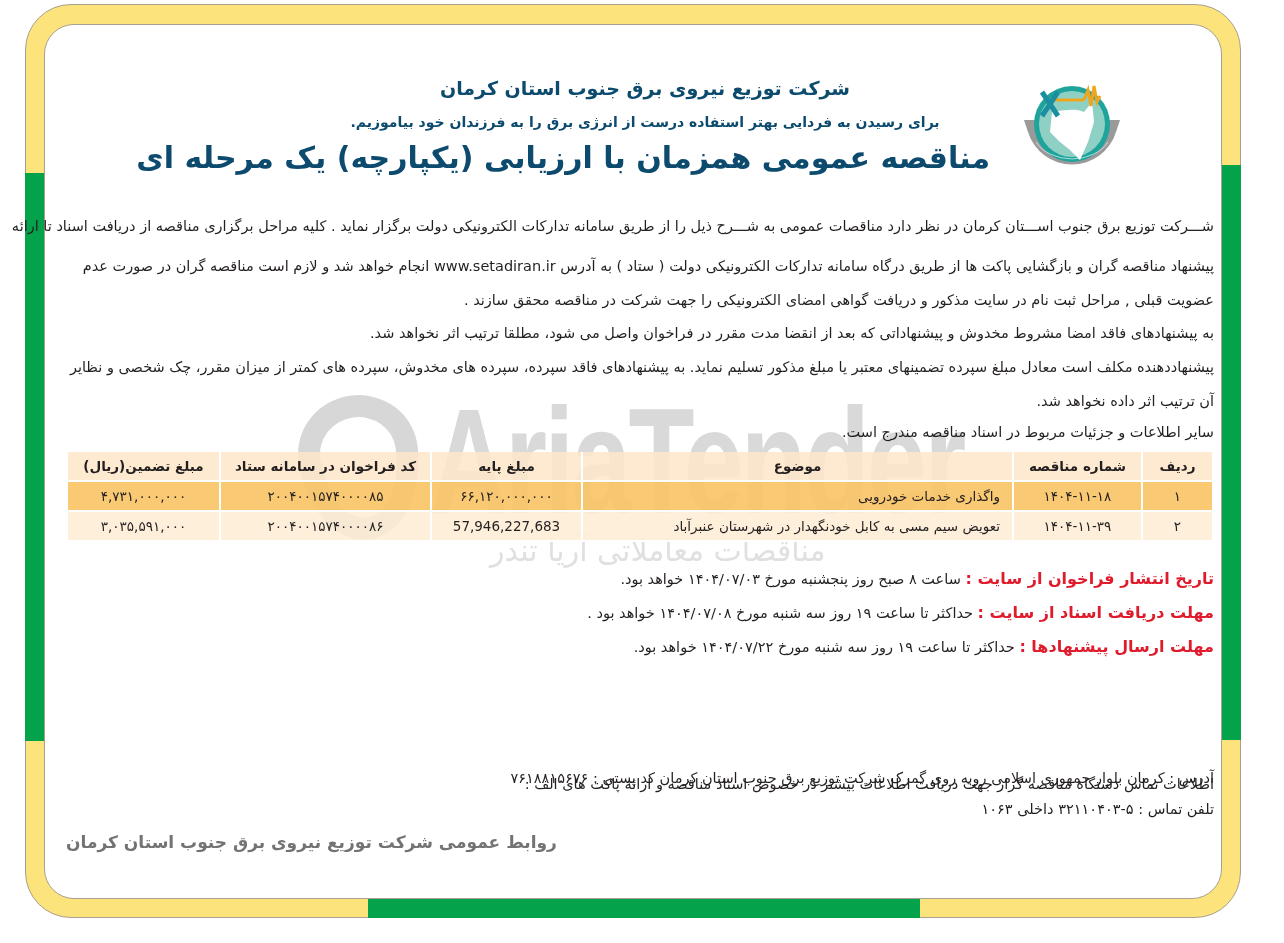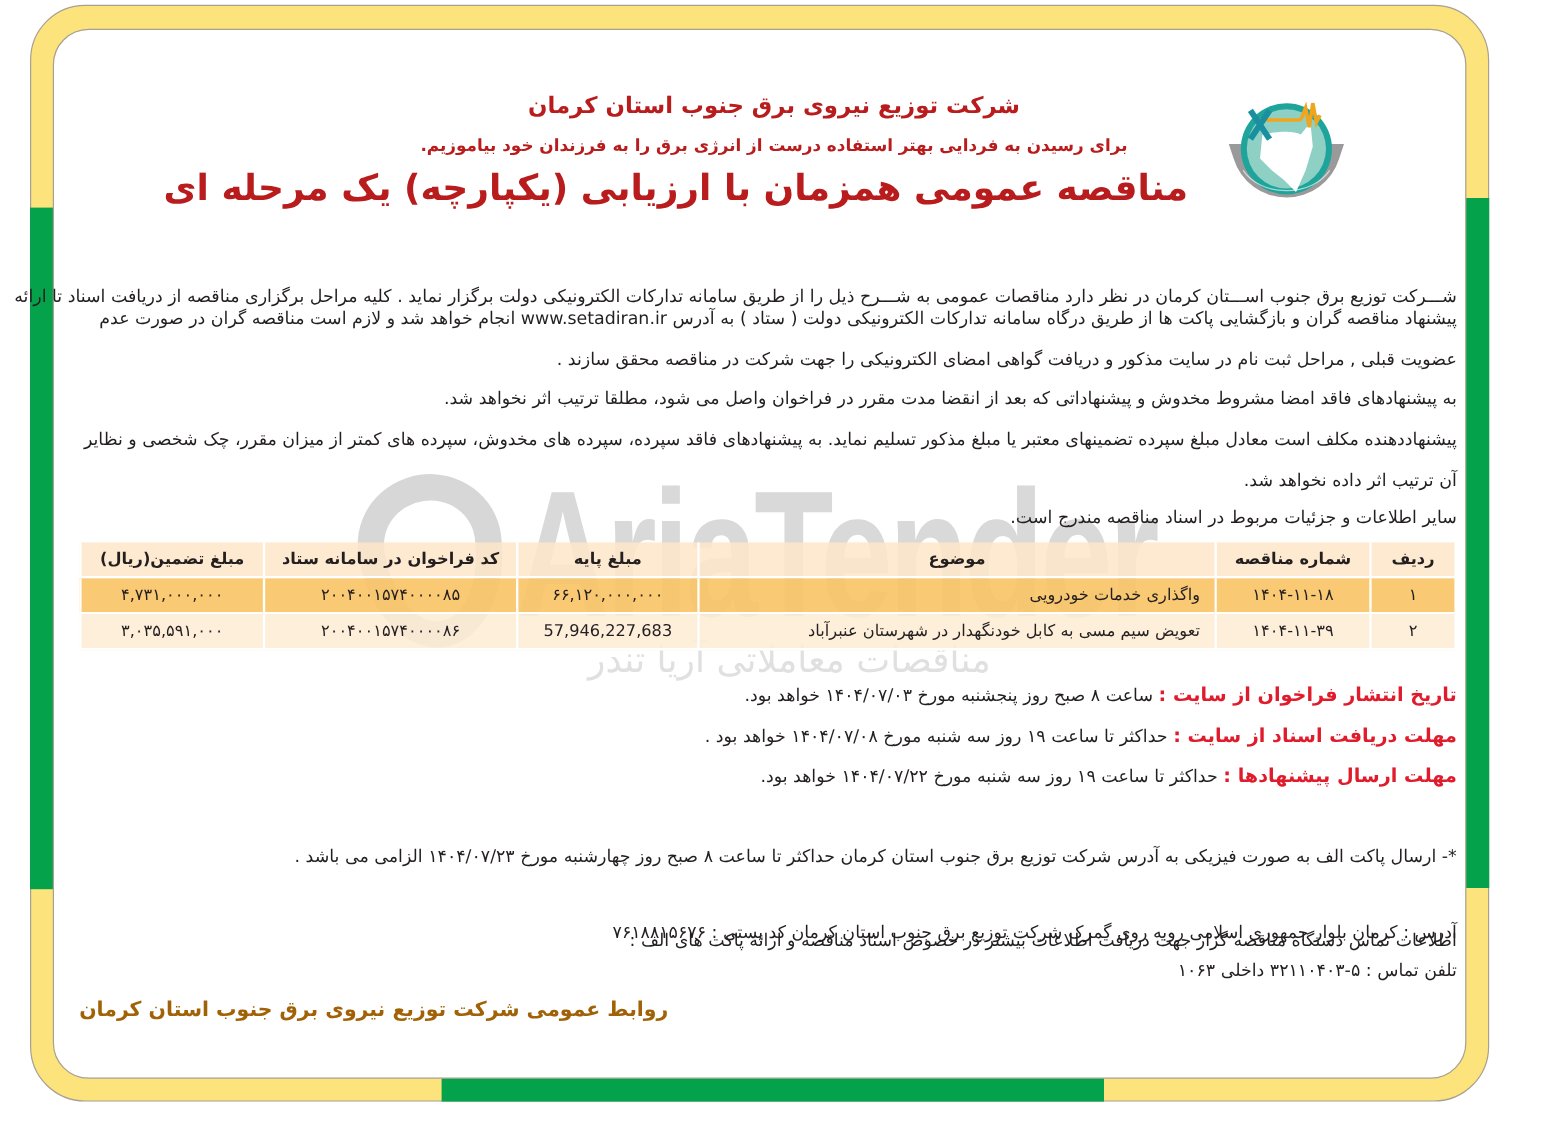--- a/index.html
+++ b/index.html
@@ -42,21 +42,21 @@
       position: absolute; left: 200px; top: 148px; direction: rtl;
       font-size: 30px; color: #e0e0e0; letter-spacing: 2px; white-space: nowrap;
     }
 
     .content { position: absolute; left: 0; top: 0; width: 1284px; height: 943px; direction: rtl; z-index: 2; }
 
     
     .logo { position: absolute; left: 1022px; top: 72px; width: 100px; height: 115px; }
 
     
-    .hdr { position: absolute; left: 300px; width: 690px; text-align: center; color: #b91c1c; font-weight: bold; white-space: nowrap; }
+    .hdr { position: absolute; left: 300px; width: 690px; text-align: center; color: #0c4a6e; font-weight: bold; white-space: nowrap; }
     .hdr.company { top: 77px; font-size: 19px; }
     .hdr.slogan  { top: 114px; font-size: 14px; }
     .hdr.title   { top: 140px; font-size: 30px; letter-spacing: -0.5px; }
     .para-line { position: absolute; right: 70px; width: 1160px; font-size: 14.5px; color: #231f20; white-space: nowrap; text-align: right; }
 
     
     .tender-table {
       position: absolute; left: 66px; top: 452px; width: 1146px;
       border-collapse: separate; border-spacing: 0; direction: rtl;
       font-size: 13.5px; color: #231f20;
@@ -65,21 +65,21 @@
     .tender-table th { background: rgba(254, 230, 200, 0.85); font-weight: bold; text-align: center; }
     .tender-table td { text-align: right; }
     .tender-table tr.row-odd td { background: rgba(249, 196, 104, 0.92); }
     .tender-table tr.row-even td { background: rgba(253, 236, 212, 0.85); }
     .tender-table td.num { text-align: center; }
 
     
     .date-line { position: absolute; right: 70px; white-space: nowrap; font-size: 14.5px; color: #231f20; }
     .date-line .lbl { color: #e01b2c; font-weight: bold; font-size: 16px; }
 
-    .footer-sign { position: absolute; left: 66px; top: 832px; color: #a16207; font-weight: bold; font-size: 17px; white-space: nowrap; }
+    .footer-sign { position: absolute; left: 66px; top: 832px; color: #737373; font-weight: bold; font-size: 17px; white-space: nowrap; }
   </style>
 </head>
 <body>
 
 <div class="frame-outer"></div>
 <div class="side-green left"></div>
 <div class="side-green right"></div>
 <div class="side-green bottom"></div>
 <div class="frame-inner"></div>
 
@@ -99,21 +99,21 @@
     <line x1="28" y1="28" x2="62" y2="28" stroke="#f0a51e" stroke-width="3"></line>
     <polyline points="62,28 66,18 69,34 72,14 75,30 78,24" fill="none" stroke="#f0a51e" stroke-width="3"></polyline>
     <path d="M20 20 L36 44 M36 20 L20 44" stroke="#1a8fa0" stroke-width="5"></path>
     <path d="M14 70 A40 30 0 0 0 86 70" fill="none" stroke="#ffffff" stroke-width="1" opacity="0.6"></path>
   </svg>
 
   <div class="hdr company">شرکت توزیع نیروی برق جنوب استان کرمان</div>
   <div class="hdr slogan">برای رسیدن به فردایی بهتر استفاده درست از انرژی برق را به فرزندان خود بیاموزیم.</div>
   <div class="hdr title">مناقصه عمومی همزمان با ارزیابی (یکپارچه) یک مرحله ای</div>
 
-  <div class="para-line" style="top:240px;">شـــرکت توزیع برق جنوب اســـتان کرمان در نظر دارد مناقصات عمومی به شـــرح ذیل را از طریق سامانه تدارکات الکترونیکی دولت برگزار نماید . کلیه مراحل برگزاری مناقصه از دریافت اسناد تا ارائه</div>
+  <div class="para-line" style="top:218px;">شـــرکت توزیع برق جنوب اســـتان کرمان در نظر دارد مناقصات عمومی به شـــرح ذیل را از طریق سامانه تدارکات الکترونیکی دولت برگزار نماید . کلیه مراحل برگزاری مناقصه از دریافت اسناد تا ارائه</div>
   <div class="para-line" style="top:258px;">پیشنهاد مناقصه گران و بازگشایی پاکت ها از طریق درگاه سامانه تدارکات الکترونیکی دولت ( ستاد ) به آدرس www.setadiran.ir انجام خواهد شد و لازم است مناقصه گران در صورت عدم</div>
   <div class="para-line" style="top:292px;">عضویت قبلی , مراحل ثبت نام در سایت مذکور و دریافت گواهی امضای الکترونیکی را جهت شرکت در مناقصه محقق سازند .</div>
   <div class="para-line" style="top:325px;">به پیشنهادهای فاقد امضا مشروط مخدوش و پیشنهاداتی که بعد از انقضا مدت مقرر در فراخوان واصل می شود، مطلقا ترتیب اثر نخواهد شد.</div>
   <div class="para-line" style="top:359px;">پیشنهاددهنده مکلف است معادل مبلغ سپرده تضمینهای معتبر یا مبلغ مذکور تسلیم نماید. به پیشنهادهای فاقد سپرده، سپرده های مخدوش، سپرده های کمتر از میزان مقرر، چک شخصی و نظایر</div>
   <div class="para-line" style="top:424px;">سایر اطلاعات و جزئیات مربوط در اسناد مناقصه مندرج است.</div>
   <div class="para-line" style="top:393px;">آن ترتیب اثر داده نخواهد شد.</div>
 
   <table class="tender-table">
     <colgroup>
       <col style="width:71px">
@@ -156,19 +156,18 @@
   <div class="date-line" style="top:569px;">
     <span class="lbl">تاریخ انتشار فراخوان از سایت :</span><span> ساعت ۸ صبح روز پنجشنبه مورخ ۱۴۰۴/۰۷/۰۳ خواهد بود.</span>
   </div>
   <div class="date-line" style="top:603px;">
     <span class="lbl">مهلت دریافت اسناد  از سایت :</span><span> حداکثر تا ساعت ۱۹ روز سه شنبه مورخ ۱۴۰۴/۰۷/۰۸  خواهد بود .</span>
   </div>
   <div class="date-line" style="top:637px;">
     <span class="lbl">مهلت ارسال پیشنهادها :</span><span> حداکثر تا ساعت ۱۹ روز سه شنبه  مورخ ۱۴۰۴/۰۷/۲۲ خواهد بود.</span>
   </div>
 
-  <div class="para-line" style="top:706px;">*- ارسال پاکت الف به صورت فیزیکی به آدرس شرکت توزیع برق جنوب استان کرمان حداکثر تا ساعت ۸ صبح روز چهارشنبه  مورخ ۱۴۰۴/۰۷/۲۳  الزامی می باشد .</div>
   <div class="para-line" style="top:776px;">اطلاعات تماس دستگاه مناقصه گزار جهت دریافت اطلاعات بیشتر در خصوص اسناد مناقصه و ارائه پاکت های  الف  :</div>
   <div class="para-line" style="top:770px;">آدرس : کرمان بلوار جمهوری اسلامی روبه روی گمرک شرکت توزیع برق جنوب استان کرمان کد پستی : ۷۶۱۸۸۱۵۶۷۶</div>
   <div class="para-line" style="top:801px;">تلفن تماس : ۵-۳۲۱۱۰۴۰۳ داخلی ۱۰۶۳</div>
 
   <div class="footer-sign">روابط عمومی شرکت توزیع نیروی برق جنوب استان کرمان</div>
 </div>
 
 </body></html>

